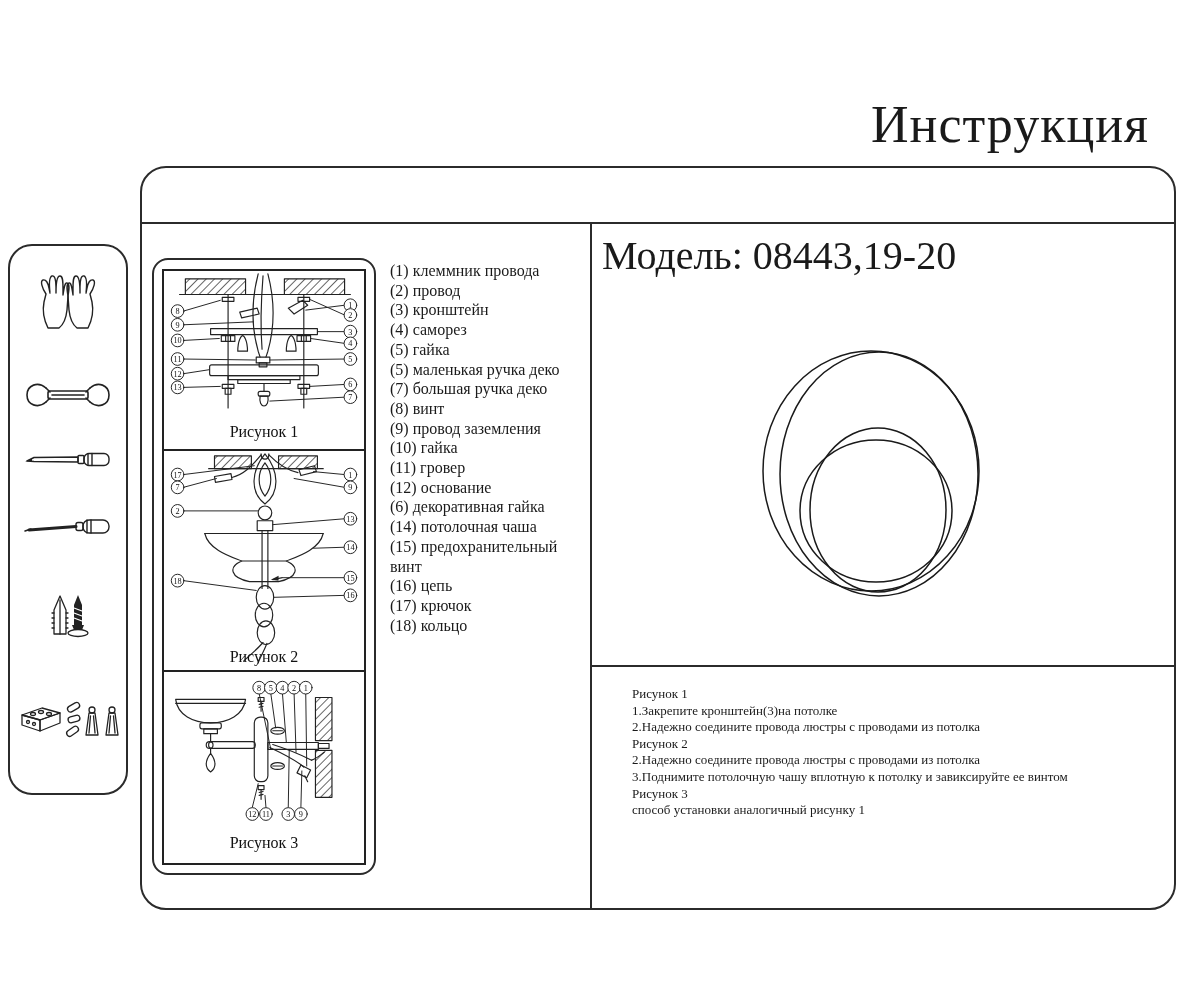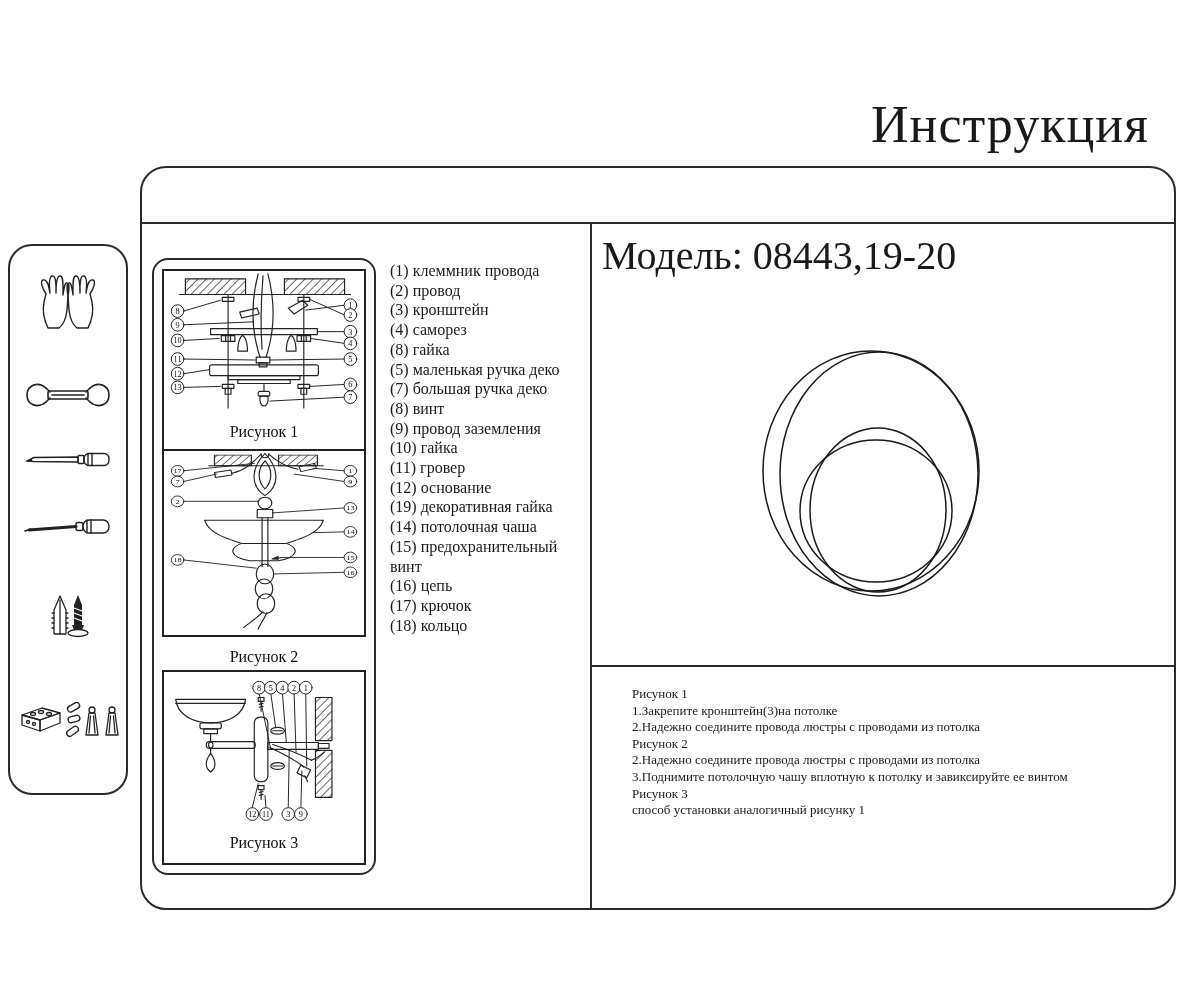--- a/index.html
+++ b/index.html
@@ -240,21 +240,21 @@
                 <text class="co" x="192" y="119" text-anchor="middle">6</text>
               <line x1="186" y1="129" x2="109" y2="133"></line>
                 <circle cx="192" cy="129" r="6.5" fill="#fff"></circle>
                 <text class="co" x="192" y="132" text-anchor="middle">7</text>
             </g>
           </g>
         </svg>
         <div class="figcap" style="top:152px">Рисунок 1</div>
       </div>
 
-      <div class="figbox" style="top:189px;height:188px;">
+      <div class="figbox" style="top:189px;height:223px;">
         <svg viewBox="0 0 206 223" preserveAspectRatio="none">
           <defs>
             <pattern id="ht2" width="6" height="6" patternUnits="userSpaceOnUse" patternTransform="rotate(45)">
               <line x1="0" y1="0" x2="0" y2="6" stroke="#222" stroke-width="1.4"></line>
             </pattern>
           </defs>
           <g fill="none" stroke="#222" stroke-width="1.2" stroke-linejoin="round" stroke-linecap="round">
             <rect x="52" y="5" width="38" height="13" fill="url(#ht2)"></rect>
             <rect x="118" y="5" width="40" height="13" fill="url(#ht2)"></rect>
             <line x1="46" y1="18" x2="164" y2="18"></line>
@@ -396,29 +396,29 @@
         </svg>
         <div class="figcap" style="top:162px">Рисунок 3</div>
       </div>
     </div>
 
     <div class="parts">
       <div>(1) клеммник провода</div>
       <div>(2) провод</div>
       <div>(3) кронштейн</div>
       <div>(4) саморез</div>
-      <div>(8) гайка</div>
+      <div>(5) гайка</div>
       <div>(5) маленькая ручка деко</div>
       <div>(7) большая ручка деко</div>
       <div>(8) винт</div>
       <div>(9) провод заземления</div>
       <div>(10) гайка</div>
       <div>(11) гровер</div>
       <div>(12) основание</div>
-      <div>(19) декоративная гайка</div>
+      <div>(6) декоративная гайка</div>
       <div>(14) потолочная чаша</div>
       <div>(15) предохранительный винт</div>
       <div>(16) цепь</div>
       <div>(17) крючок</div>
       <div>(18) кольцо</div>
     </div>
 
     <div class="model">Модель: 08443,19-20</div>
 
     <svg class="lamp" viewBox="0 0 300 280">

